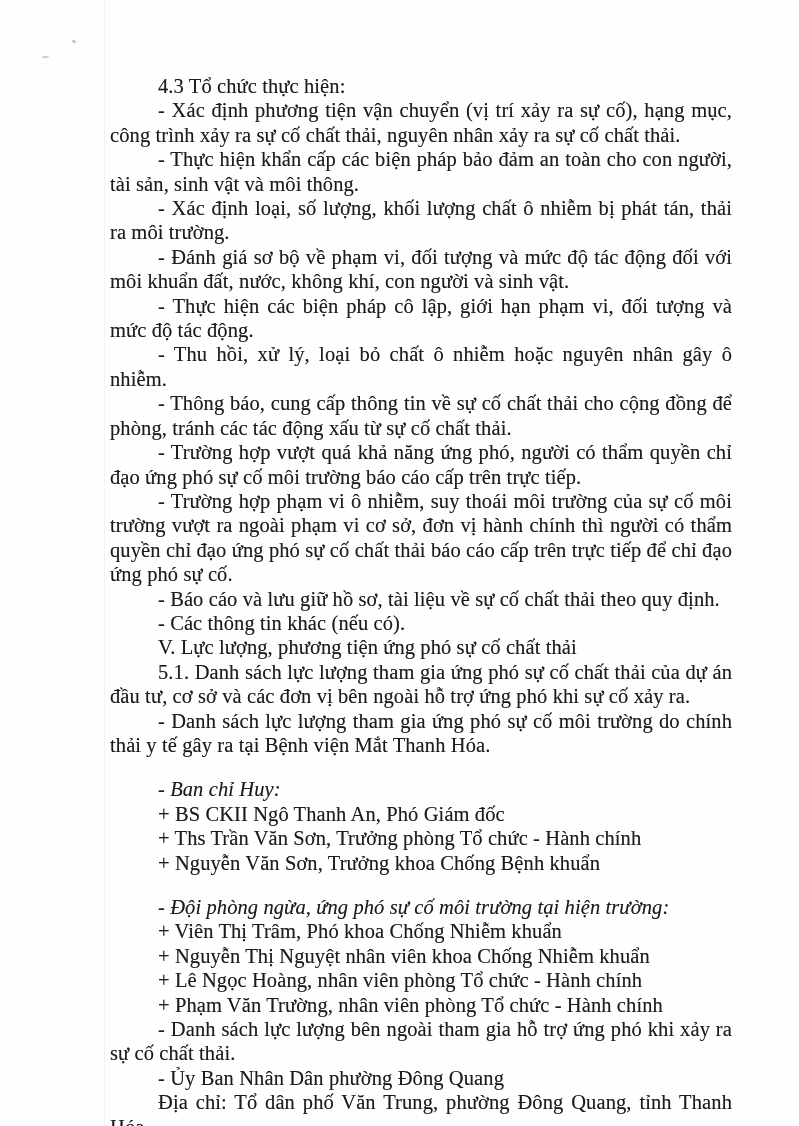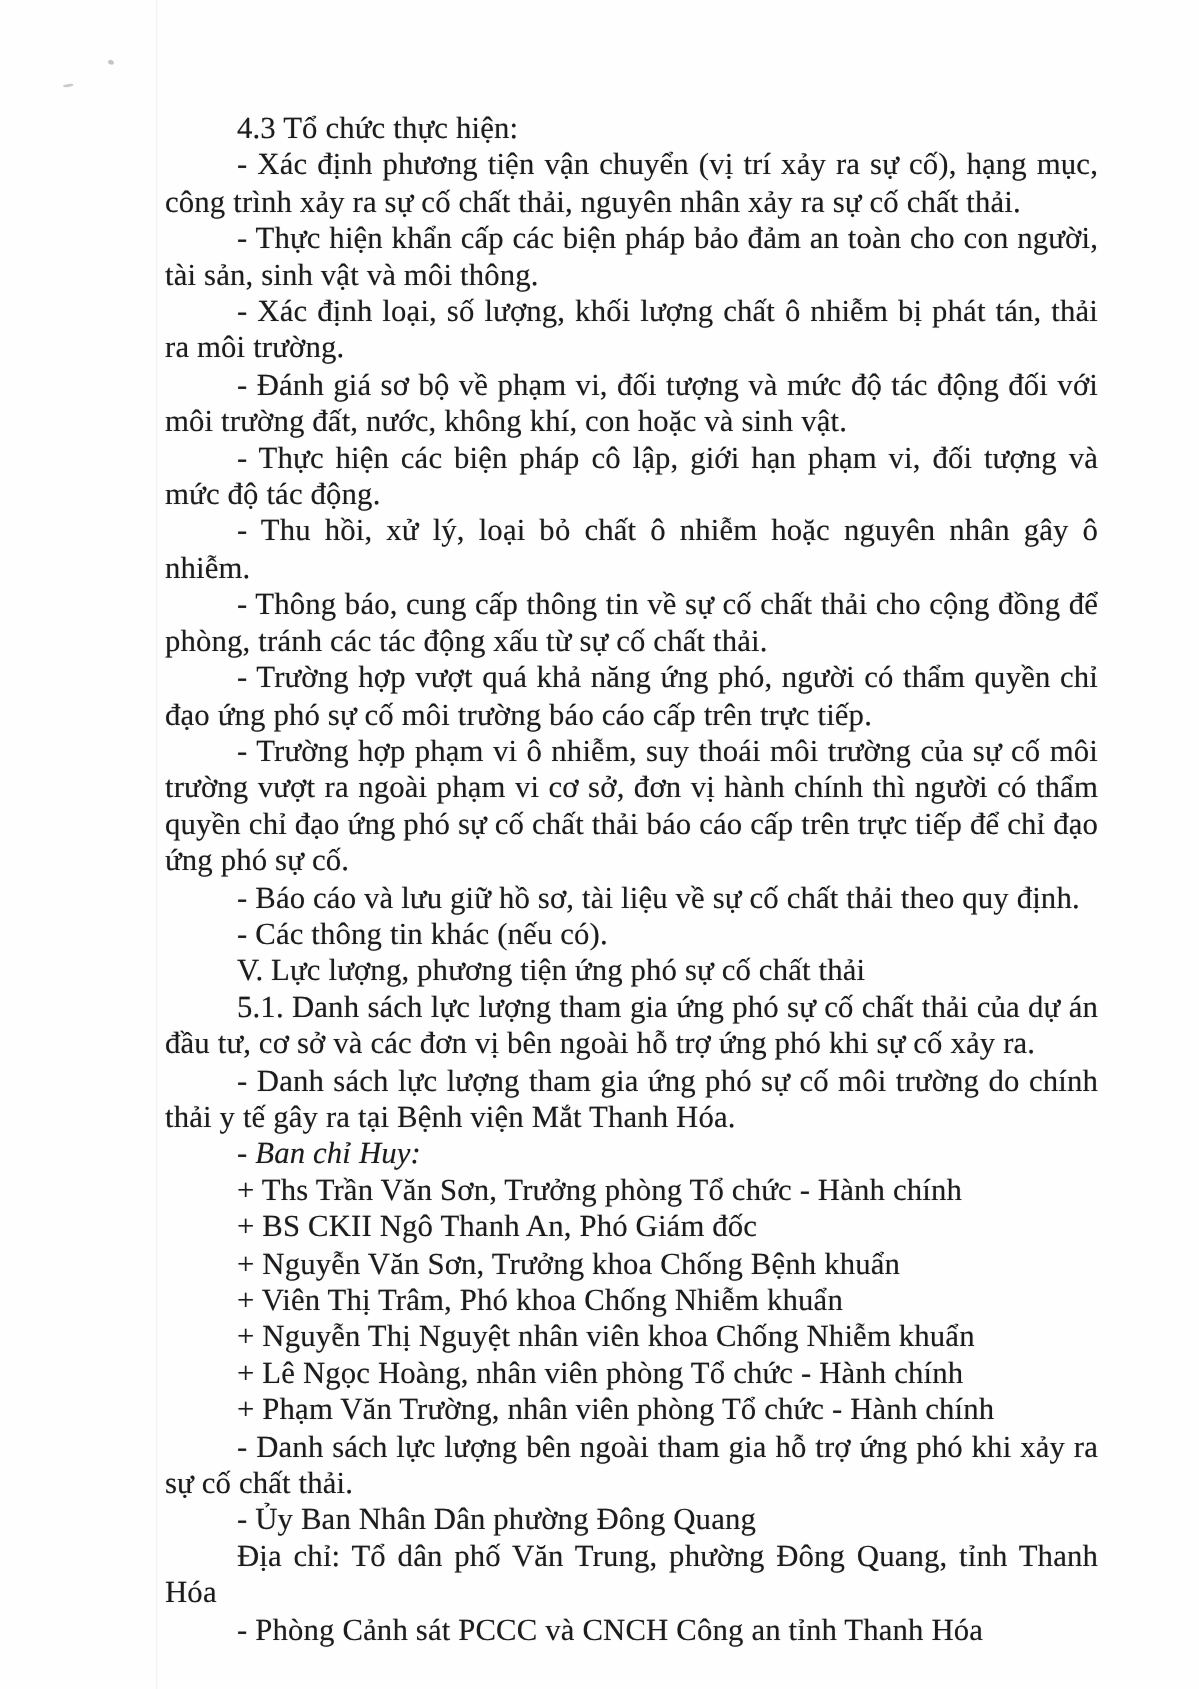--- a/index.html
+++ b/index.html
@@ -27,21 +27,21 @@
     font-size: 20.5px;
     line-height: 24.4px;
     letter-spacing: 0.1px;
     text-shadow: 0 0 0.6px rgba(28,28,28,0.45);
   }
   .para {
     margin: 0;
     text-indent: 48px;
   }
   .para.bold   { font-weight: normal; }
-  .para.italic { font-style: italic; }
+  .para.italic { font-style: italic; margin-top: 20px; }
   
   .scan-edge {
     position: absolute;
     left: 104px;
     top: 0;
     width: 1px;
     height: 1126px;
     background: rgba(70,70,70,0.06);
   }
   .speck-1 {
@@ -72,35 +72,36 @@
 
   <div class="scan-edge"></div>
   <div class="speck-1"></div>
   <div class="speck-2"></div>
 
   <div class="content">
     <p class="para">4.3 Tổ chức thực hiện:</p>
     <p class="para">- Xác định phương tiện vận chuyển (vị trí xảy ra sự cố), hạng mục, công trình xảy ra sự cố chất thải, nguyên nhân xảy ra sự cố chất thải.</p>
     <p class="para">- Thực hiện khẩn cấp các biện pháp bảo đảm an toàn cho con người, tài sản, sinh vật và môi thông.</p>
     <p class="para">- Xác định loại, số lượng, khối lượng chất ô nhiễm bị phát tán, thải ra môi trường.</p>
-    <p class="para">- Đánh giá sơ bộ về phạm vi, đối tượng và mức độ tác động đối với môi trường đất, nước, không khí, con hoặc và sinh vật.</p>
+    <p class="para">- Đánh giá sơ bộ về phạm vi, đối tượng và mức độ tác động đối với môi khuẩn đất, nước, không khí, con người và sinh vật.</p>
     <p class="para">- Thực hiện các biện pháp cô lập, giới hạn phạm vi, đối tượng và mức độ tác động.</p>
     <p class="para">- Thu hồi, xử lý, loại bỏ chất ô nhiễm hoặc nguyên nhân gây ô nhiễm.</p>
     <p class="para">- Thông báo, cung cấp thông tin về sự cố chất thải cho cộng đồng để phòng, tránh các tác động xấu từ sự cố chất thải.</p>
     <p class="para">- Trường hợp vượt quá khả năng ứng phó, người có thẩm quyền chỉ đạo ứng phó sự cố môi trường báo cáo cấp trên trực tiếp.</p>
     <p class="para">- Trường hợp phạm vi ô nhiễm, suy thoái môi trường của sự cố môi trường vượt ra ngoài phạm vi cơ sở, đơn vị hành chính thì người có thẩm quyền chỉ đạo ứng phó sự cố chất thải báo cáo cấp trên trực tiếp để chỉ đạo ứng phó sự cố.</p>
     <p class="para">- Báo cáo và lưu giữ hồ sơ, tài liệu về sự cố chất thải theo quy định.</p>
     <p class="para">- Các thông tin khác (nếu có).</p>
     <p class="para bold">V. Lực lượng, phương tiện ứng phó sự cố chất thải</p>
     <p class="para">5.1. Danh sách lực lượng tham gia ứng phó sự cố chất thải của dự án đầu tư, cơ sở và các đơn vị bên ngoài hỗ trợ ứng phó khi sự cố xảy ra.</p>
     <p class="para">- Danh sách lực lượng tham gia ứng phó sự cố môi trường do chính thải y tế gây ra tại Bệnh viện Mắt Thanh Hóa.</p>
     <p class="para italic">- Ban chỉ Huy:</p>
+    <p class="para">+ BS CKII Ngô Thanh An, Phó Giám đốc</p>
     <p class="para">+ Ths Trần Văn Sơn, Trưởng phòng Tổ chức - Hành chính</p>
-    <p class="para">+ BS CKII Ngô Thanh An, Phó Giám đốc</p>
     <p class="para">+ Nguyễn Văn Sơn, Trưởng khoa Chống Bệnh khuẩn</p>
+    <p class="para italic">- Đội phòng ngừa, ứng phó sự cố môi trường tại hiện trường:</p>
     <p class="para">+ Viên Thị Trâm, Phó khoa Chống Nhiễm khuẩn</p>
     <p class="para">+ Nguyễn Thị Nguyệt nhân viên khoa Chống Nhiễm khuẩn</p>
     <p class="para">+ Lê Ngọc Hoàng, nhân viên phòng Tổ chức - Hành chính</p>
     <p class="para">+ Phạm Văn Trường, nhân viên phòng Tổ chức - Hành chính</p>
     <p class="para">- Danh sách lực lượng bên ngoài tham gia hỗ trợ ứng phó khi xảy ra sự cố chất thải.</p>
     <p class="para">- Ủy Ban Nhân Dân phường Đông Quang</p>
     <p class="para">Địa chỉ: Tổ dân phố Văn Trung, phường Đông Quang, tỉnh Thanh Hóa</p>
     <p class="para">- Phòng Cảnh sát PCCC và CNCH Công an tỉnh Thanh Hóa</p>
   </div>
 

